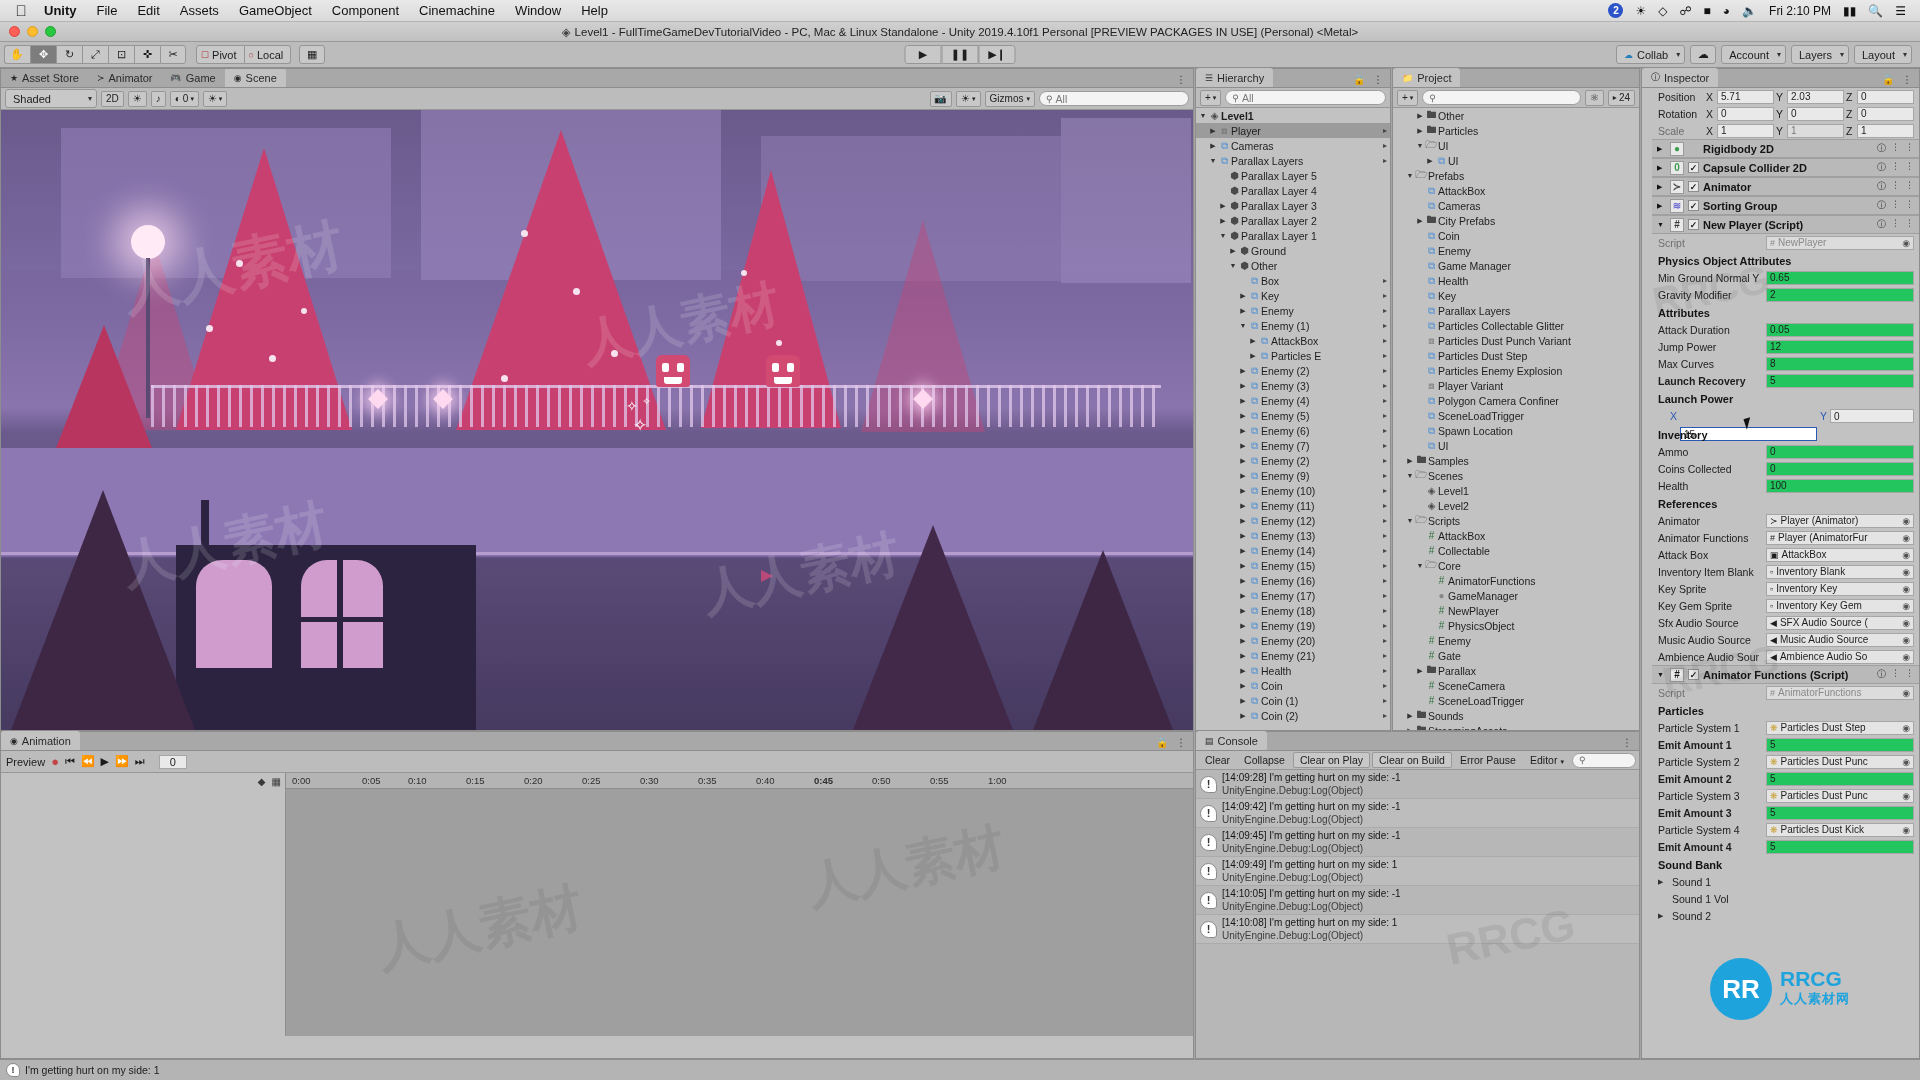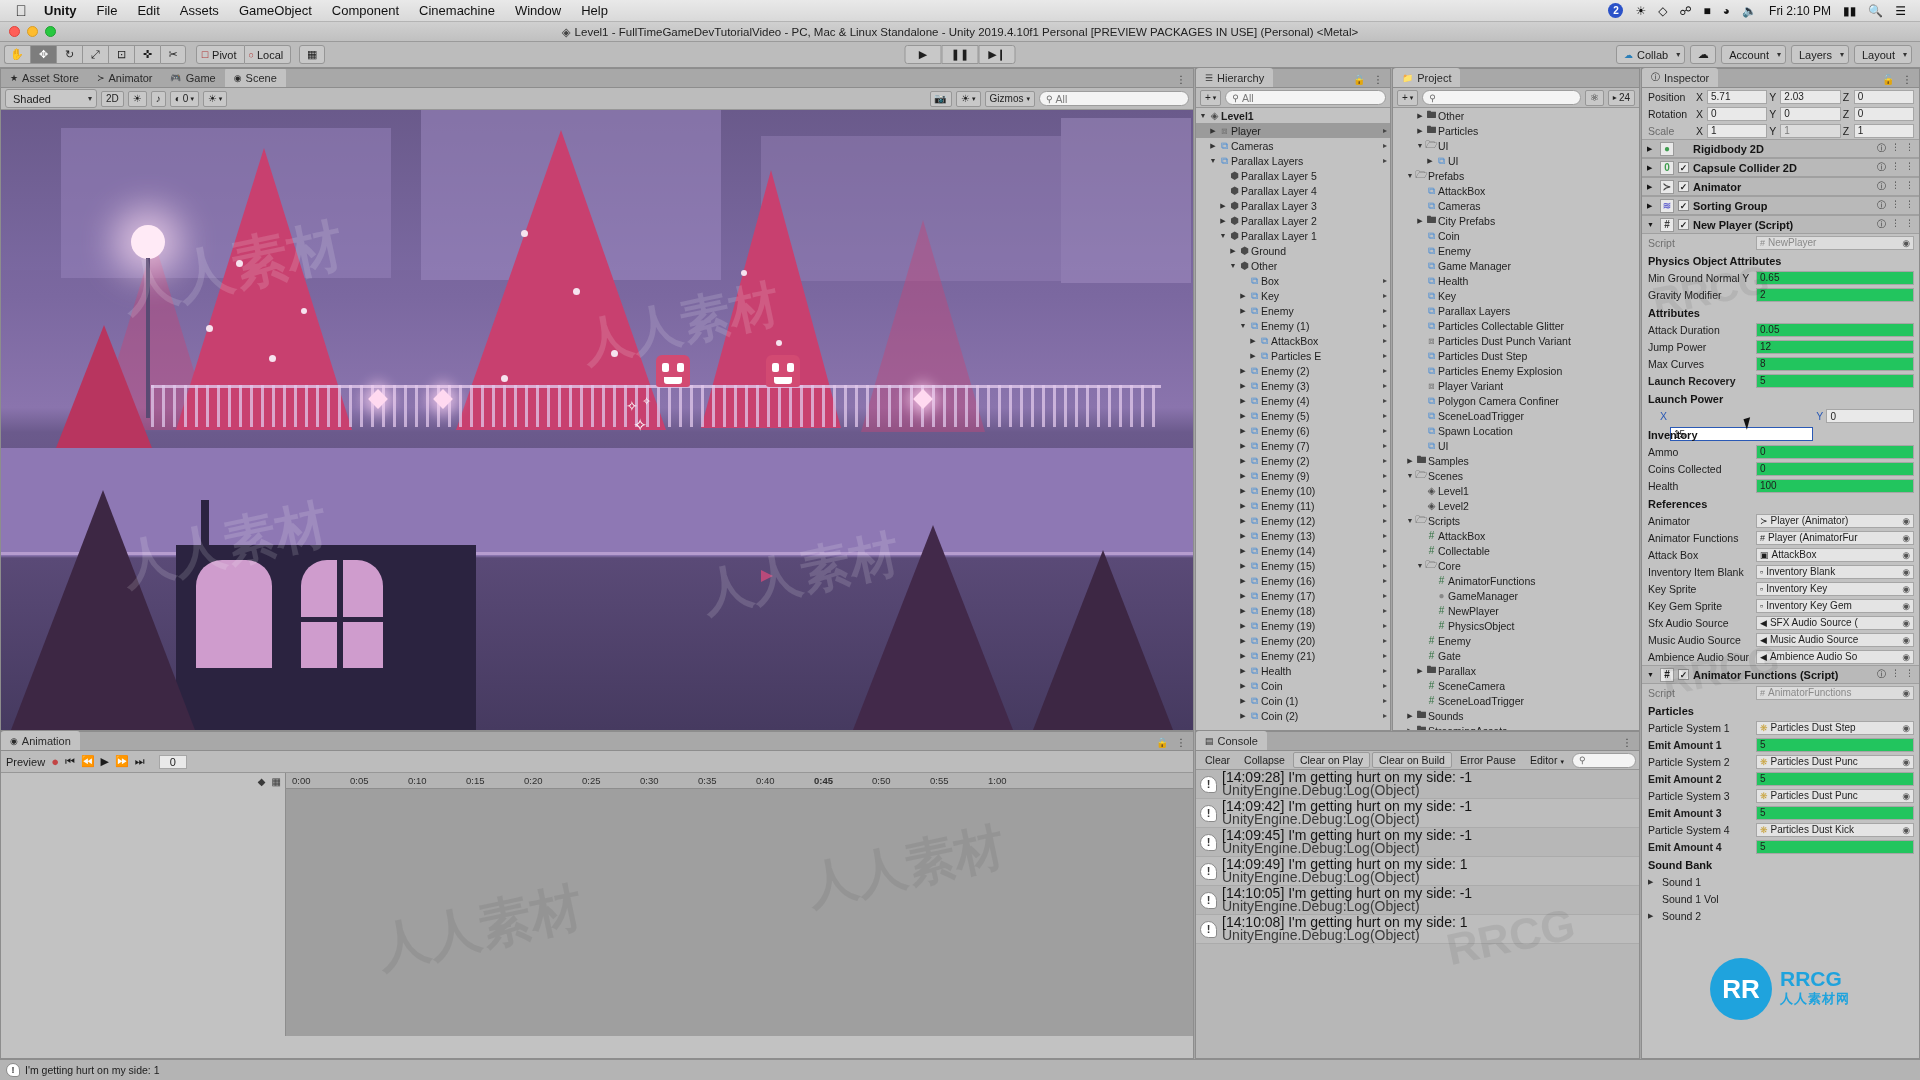--- a/index.html
+++ b/index.html
@@ -119,26 +119,26 @@
   .con-bar { height:19px; background:#bcbcbc; border-bottom:1px solid #979797;
     display:flex; align-items:center; gap:2px; padding:0 3px; }
   .cbtn { padding:1px 6px; font-size:10.5px; color:#1d1d1d; }
   .cbtn.bd { border:1px solid #9a9a9a; background:#c8c8c8; border-radius:2px; }
   .con-list { position:absolute; left:0; top:38px; right:0; bottom:0; overflow:hidden; background:#b7b7b7;}
   .logrow { height:29px; display:flex; align-items:center; gap:5px; padding:0 4px;
     border-bottom:1px solid #ababab; }
   .logrow:nth-child(even){ background:#bdbdbd; }
   .logicon { width:17px;height:17px;border-radius:50% 50% 3px 50%; background:#fff; border:1px solid #8a8a8a;
     display:flex;align-items:center;justify-content:center;font-size:11px;font-weight:bold;color:#333;flex:none;}
-  .logtxt { font-size:14px; line-height:13px; color:#151515; }
+  .logtxt { font-size:10px; line-height:13px; color:#151515; }
   .logtxt .l2 { color:#3b3b3b; }
 
   
   #inspector-panel { left:1641px; top:68px; width:279px; height:991px; }
-  .insp-body { position:absolute; left:0; top:19px; right:0; bottom:0; overflow:hidden; }
+  .insp-body { position:absolute; left:0; top:19px; right:0; bottom:0; overflow:hidden;padding-left:10px; }
   .trow { height:17px; display:flex; align-items:center; padding:0 5px 0 6px; font-size:10.5px; }
   .trow .tl { width:48px; color:#1d1d1d; }
   .trow .tl.dim { color:#6a6a6a; }
   .ax { display:flex; align-items:center; flex:1; gap:2px; }
   .ax b { font-weight:normal; width:9px; text-align:left; color:#1d1d1d; }
   .fld { flex:1; height:14px; background:#e9e9e9; border:1px solid #a6a6a6; font-size:10px;
     display:flex; align-items:center; padding:0 3px; color:#1d1d1d; }
   .fld.dim { color:#7b7b7b; background:#dcdcdc; }
   .comp { height:19px; background:#b9b9b9; border-top:1px solid #a0a0a0; border-bottom:1px solid #a0a0a0;
     display:flex; align-items:center; gap:4px; padding:0 5px; font-size:11px; font-weight:bold; color:#141414;}
@@ -411,21 +411,21 @@
     <div class="anim-body">
       <div class="anim-left">
         <div style="position:absolute;right:4px;top:3px;display:flex;gap:6px;font-size:10px;color:#3a3a3a;">
           <span>◆</span>
           <span>▦</span>
         </div>
       </div>
       <div class="anim-right">
         <div class="ruler">
           <span style="left:6px;">0:00</span>
-          <span style="left:64px;">0:05</span>
+          <span style="left:76px;">0:05</span>
           <span style="left:122px;">0:10</span>
           <span style="left:180px;">0:15</span>
           <span style="left:238px;">0:20</span>
           <span style="left:296px;">0:25</span>
           <span style="left:354px;">0:30</span>
           <span style="left:412px;">0:35</span>
           <span style="left:470px;">0:40</span>
           <span style="left:528px;font-weight:bold;">0:45</span>
           <span style="left:586px;">0:50</span>
           <span style="left:644px;">0:55</span>

